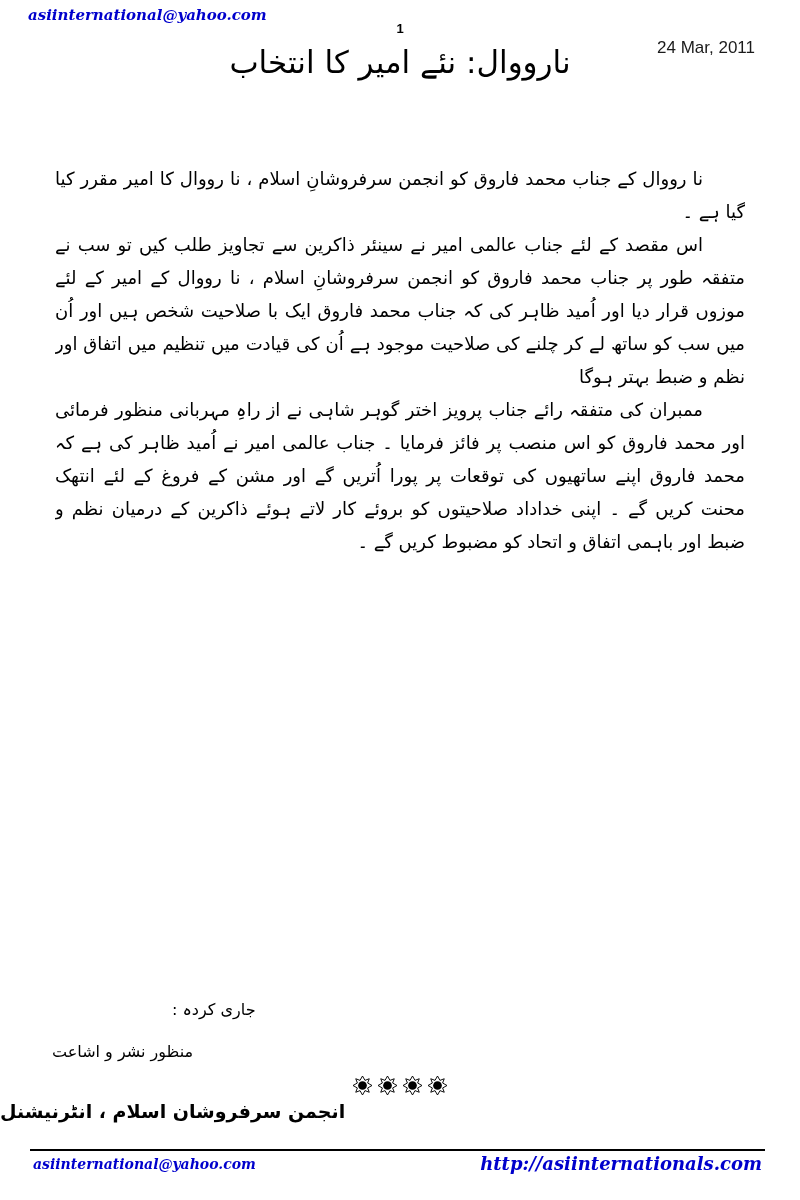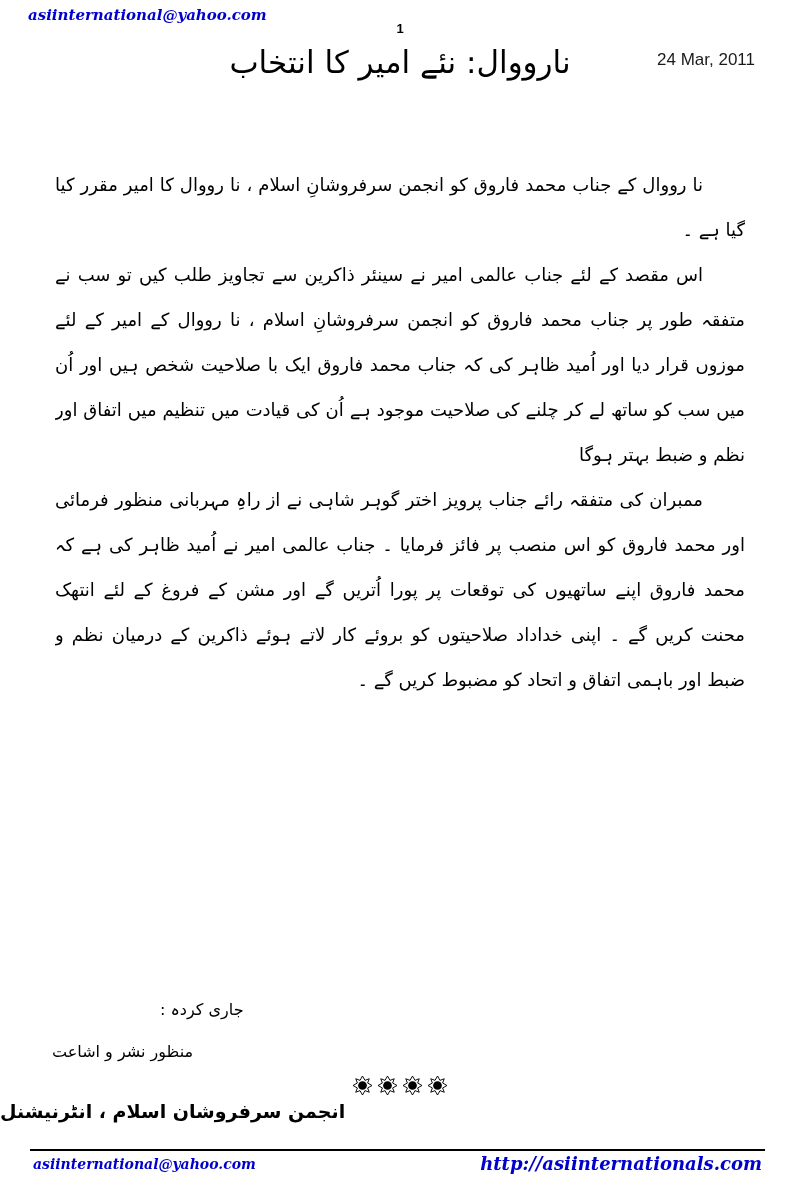--- a/index.html
+++ b/index.html
@@ -28,42 +28,42 @@
   }
   .page-number {
     position: absolute; left: 0; top: 21px; width: 100%;
     text-align: center;
     font-family: "Liberation Sans", sans-serif;
     font-size: 13px; font-weight: bold;
   }
   .date {
     position: absolute; right: 45px; top: 38px;
     font-family: "Liberation Sans", sans-serif;
-    font-size: 17px; color: #1a1a1a; margin-top: 12px;
+    font-size: 17px; color: #1a1a1a;
   }
   .doc-title {
     position: absolute; left: 0; top: 44px; width: 100%;
     text-align: center; direction: rtl;
     font-size: 31px; font-weight: normal;
     letter-spacing: 0px;
   }
 
   
   .body-text {
     position: absolute; top: 162px; left: 55px; width: 690px; height: 810px;
     direction: rtl; text-align: justify;
-    font-size: 18px; line-height: 45px;
+    font-size: 18px; line-height: 33px;
     overflow: hidden;
   }
   .body-text p { margin: 0; }
   .body-text p.indent { text-indent: 42px; }
 
   
   .issued-label {
-    position: absolute; left: 160px; top: 1000px;
+    position: absolute; left: 172px; top: 1000px;
     direction: rtl; font-size: 16px;
   }
   .department {
     position: absolute; left: 52px; top: 1042px;
     direction: rtl; font-size: 16px;
   }
   .ornaments {
     position: absolute; left: 0; top: 1076px; width: 100%;
     text-align: center; font-size: 0;
   }

